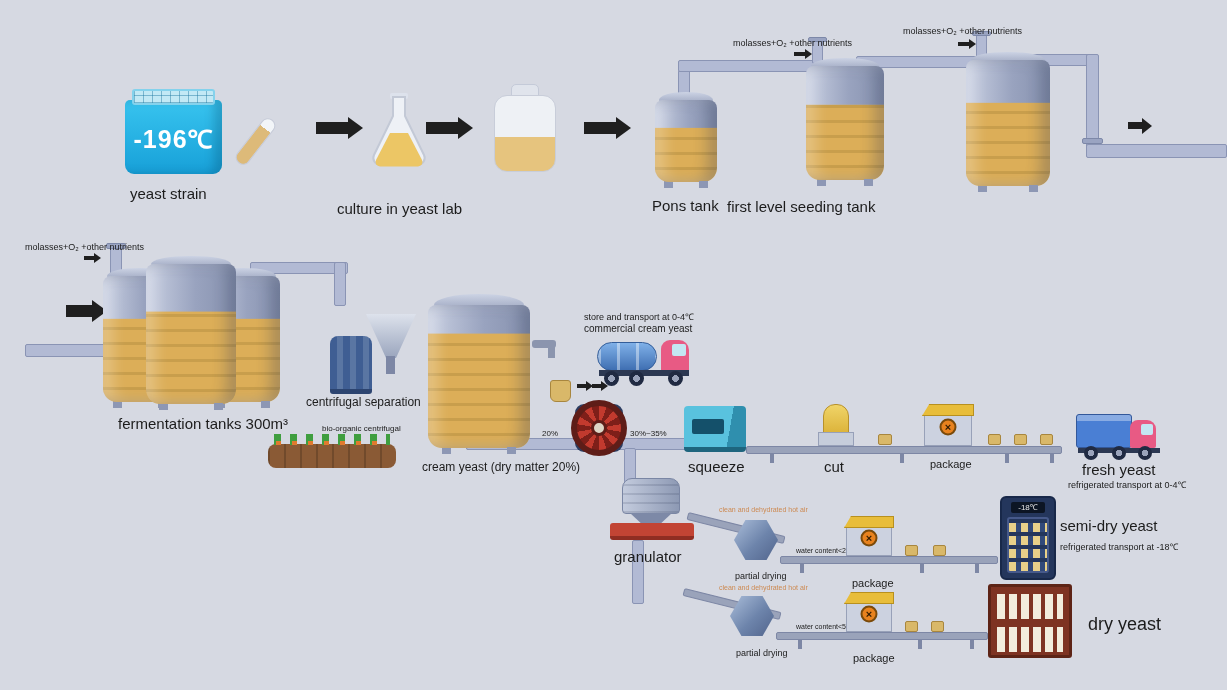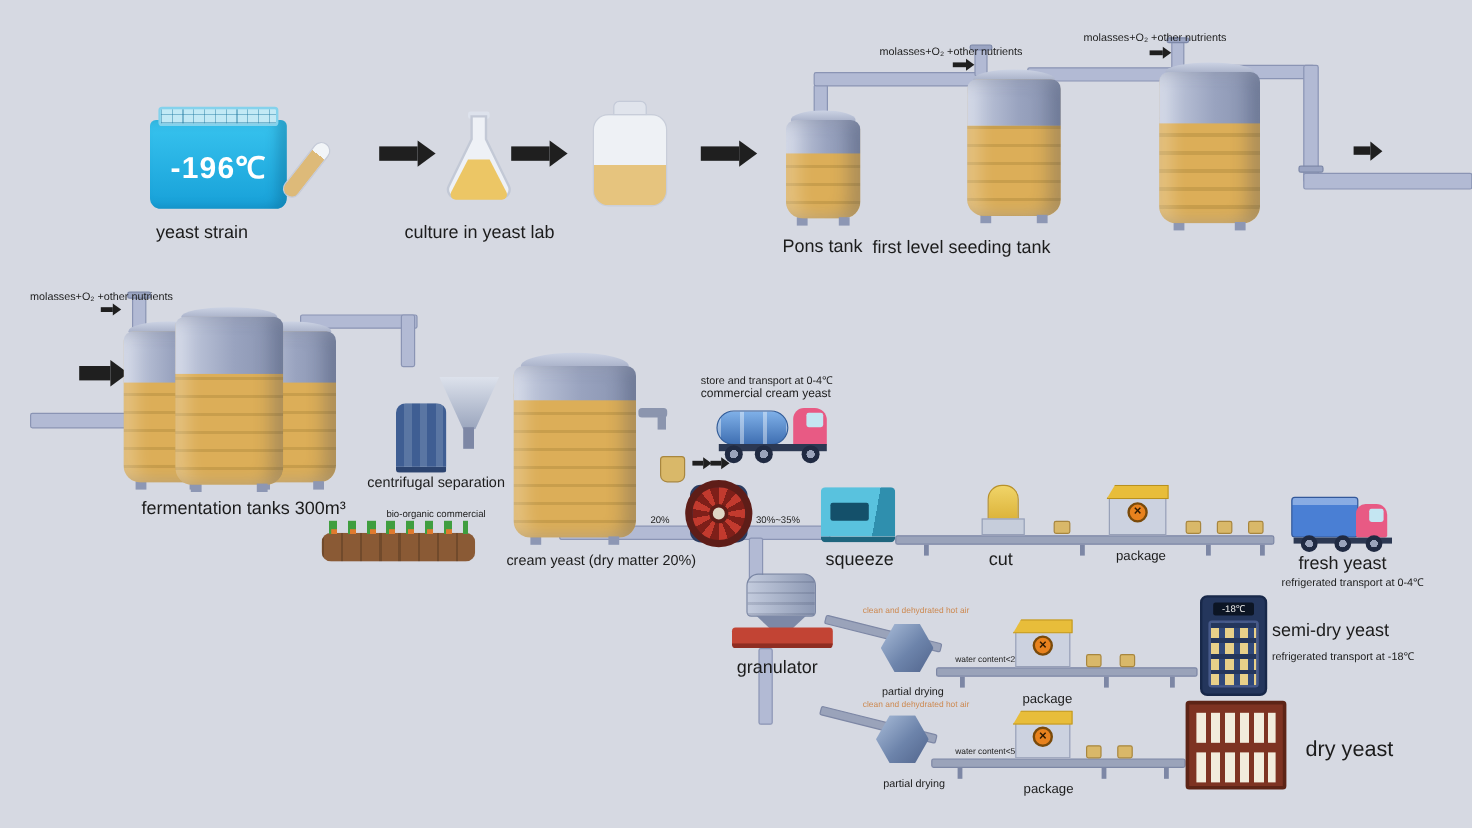--- a/index.html
+++ b/index.html
@@ -48,38 +48,38 @@
   <div class="pipe" style="left:856px;top:56px;width:132px;height:12px"></div>
   <div class="pipe" style="left:1024px;top:54px;width:72px;height:12px"></div>
   <div class="pipe" style="left:1086px;top:54px;width:13px;height:98px"></div>
   <div class="pipe" style="left:1086px;top:144px;width:141px;height:14px"></div>
   <div class="flange" style="left:1082px;top:138px;width:21px;height:6px"></div>
   <div class="pipe" style="left:812px;top:40px;width:11px;height:24px"></div>
   <div class="flange" style="left:808px;top:37px;width:19px;height:5px"></div>
   <div class="pipe" style="left:976px;top:34px;width:11px;height:24px"></div>
   <div class="flange" style="left:972px;top:31px;width:19px;height:5px"></div>
 
-  <div style="position:absolute;left:125px;top:100px;width:114px;height:74px;background-image:linear-gradient(#38c4ef,#17a0d8);border-radius:5px 5px 9px 9px;box-shadow:inset -8px 0 10px rgba(0,60,90,.25)">
+  <div style="position:absolute;left:125px;top:100px;width:97px;height:74px;background-image:linear-gradient(#38c4ef,#17a0d8);border-radius:5px 5px 9px 9px;box-shadow:inset -8px 0 10px rgba(0,60,90,.25)">
     <div style="position:absolute;top:-11px;left:7px;right:7px;height:16px;background-color:#c2e9f5;border:2px solid #84d2ec;border-radius:3px;background-image:repeating-linear-gradient(90deg,rgba(30,120,160,.45) 0 1px,transparent 1px 9px),repeating-linear-gradient(0deg,rgba(30,120,160,.45) 0 1px,transparent 1px 7px)"></div>
     <div style="color:#fff;font-size:25px;font-weight:bold;text-align:center;margin-top:21px;letter-spacing:1px">-196℃</div>
   </div>
   <div class="lbl" style="left:130px;top:185px;font-size:15px">yeast strain</div>
 
   <div style="position:absolute;left:248px;top:114px;width:15px;height:55px;background-image:linear-gradient(#f2f5f8 0 20%,#ddba79 20%);border:1px solid #c6cbd8;border-radius:8px;transform:rotate(38deg)"></div>
 
   <div class="arrow" style="left:316px;top:122px;width:32px"></div>
 
   <div style="position:absolute;left:366px;top:92px;width:66px;height:76px">
     <svg width="66" height="76" viewBox="0 0 66 76">
       <rect x="24" y="1" width="18" height="6" rx="2" fill="#dde2ec"></rect>
       <path d="M27 5h12v19l19 39a7 7 0 0 1-6 10H14a7 7 0 0 1-6-10l19-39z" fill="#eef1f6" stroke="#c3c9d6" stroke-width="2"></path>
       <path d="M24 41L10 68a4.5 4.5 0 0 0 4 6.5h38a4.5 4.5 0 0 0 4-6.5L42 41z" fill="#ecc665"></path>
     </svg>
   </div>
-  <div class="lbl" style="left:337px;top:185px;font-size:15px">culture in yeast lab</div>
+  <div class="lbl" style="left:337px;top:200px;font-size:15px">culture in yeast lab</div>
 
   <div class="arrow" style="left:426px;top:122px;width:32px"></div>
 
   <div style="position:absolute;left:494px;top:84px;width:62px;height:88px">
     <div style="position:absolute;top:0;left:17px;width:28px;height:13px;background:#e0e4ec;border:1px solid #c4cad8;border-radius:5px 5px 0 0"></div>
     <div style="position:absolute;top:11px;left:0;right:0;bottom:0;background-image:linear-gradient(#eef1f5 0 55%,#e6c47e 55%);border:1px solid #c8cdd9;border-radius:13px"></div>
   </div>
 
   <div class="arrow" style="left:584px;top:122px;width:32px"></div>
 
@@ -128,21 +128,21 @@
     <i class="t-body"></i>
   </div>
   <div class="lbl" style="left:118px;top:415px;font-size:15px">fermentation tanks 300m³</div>
 
   <div style="position:absolute;left:324px;top:300px;width:92px;height:100px">
     <div style="position:absolute;left:42px;top:14px;width:50px;height:44px;background:linear-gradient(#dde2ec,#9aa5bd);clip-path:polygon(0 0,100% 0,60% 100%,40% 100%)"></div>
     <div style="position:absolute;left:62px;top:56px;width:9px;height:18px;background:#7d87a5"></div>
     <div style="position:absolute;left:6px;top:36px;width:42px;height:58px;background-image:repeating-linear-gradient(90deg,#3f5e93 0 7px,#5a76a3 7px 13px);border-radius:8px 8px 3px 3px;border-bottom:5px solid #2c4470"></div>
   </div>
   <div class="lbl" style="left:306px;top:395px;font-size:12px">centrifugal separation</div>
-  <div class="lbl" style="left:322px;top:424px;font-size:8px">bio-organic commercial</div>
+  <div class="lbl" style="left:322px;top:424px;font-size:8px">bio-organic centrifugal</div>
   <div class="garden" style="left:268px;top:444px;width:128px;height:24px"></div>
 
   <div class="pipe" style="left:466px;top:426px;width:12px;height:24px"></div>
   <div class="pipe" style="left:466px;top:438px;width:226px;height:12px"></div>
   <div class="pipe" style="left:624px;top:448px;width:12px;height:40px"></div>
 
   <div class="tank" style="left:428px;top:294px;width:102px;height:160px">
     <i class="t-cap" style="height:22px"></i>
     <i class="t-body" style="top:11px;background-size:100% 20%,100% 84%"></i>
   </div>

